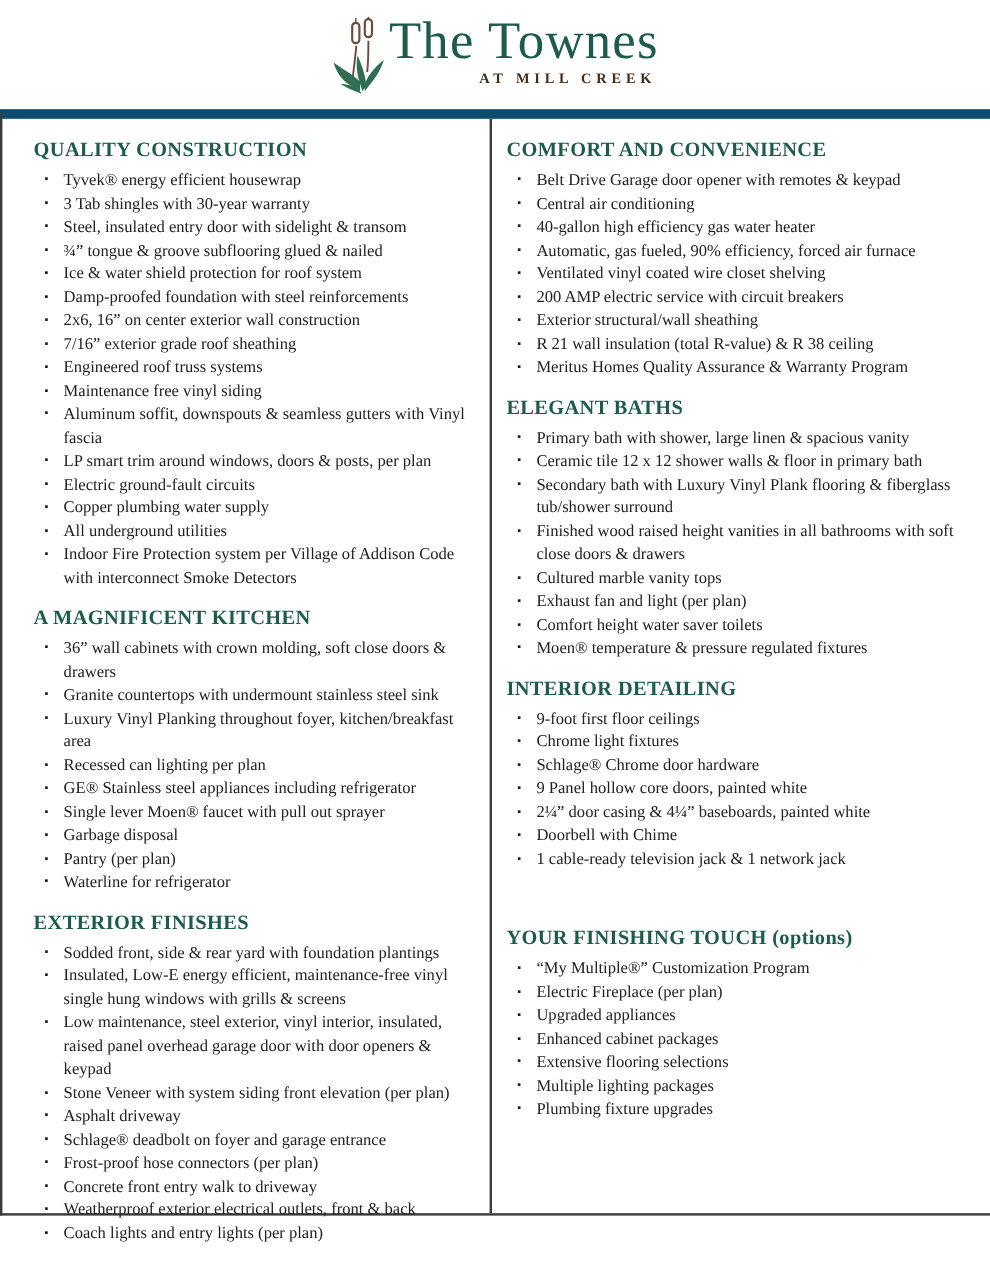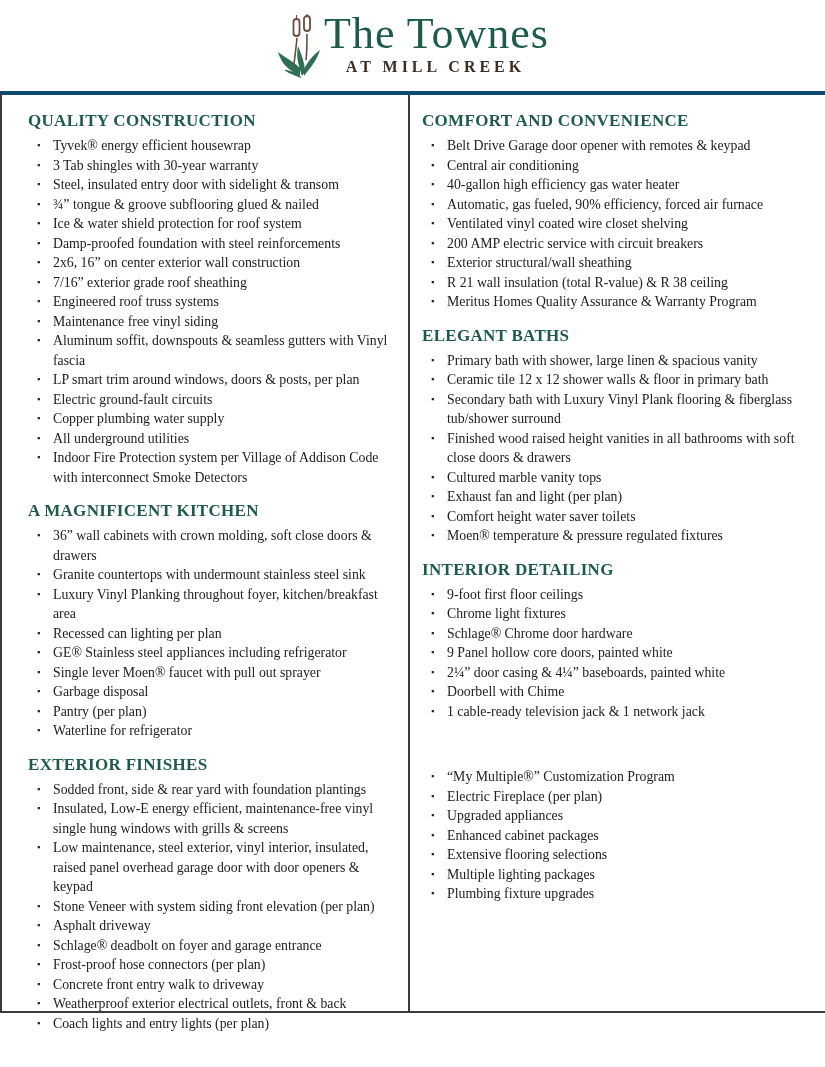--- a/index.html
+++ b/index.html
@@ -12,38 +12,38 @@
     color:#212121;
     overflow:hidden;
   }
 
   
   .logo {
     position:absolute; top:10px; left:0; right:0;
     display:flex; justify-content:center; align-items:flex-start;
   }
   .logo-icon { margin-top:4px; margin-right:2px; }
-  .logo-textblock { display:flex; flex-direction:column;align-items:center; }
+  .logo-textblock { display:flex; flex-direction:column; }
   .logo-title {
     font-size:44px; line-height:48px;
     color:#1e5b4b; letter-spacing:1px; font-weight:400;
   }
   .logo-subtitle {
     text-align:right;
-    font-size:16px; font-weight:bold;
+    font-size:12px; font-weight:bold;
     letter-spacing:4px; color:#3c2e23;
     margin-top:0px; padding-right:2px;
     font-family:"Liberation Serif","DejaVu Serif",serif;
   }
 
   
   .content {
     position:absolute; top:91px; left:0; right:0; height:922px;
     box-sizing:border-box;
-    border-top:4px solid #0c4a6e;
+    border-top:8px solid #0c4a6e;
     border-bottom:2px solid #3b3b3b;
     border-left:2px solid #3b3b3b;
     display:flex;
   }
   .col { box-sizing:border-box; }
   .col-left {
     width:408px;
     border-right:2px solid #3b3b3b;
     padding:15px 6px 0 26px;
   }
@@ -371,20 +371,21 @@
               <span class="bullet">▪</span>
               <span class="item-text">Doorbell with Chime</span>
             </div>
             <div class="item">
               <span class="bullet">▪</span>
               <span class="item-text">1 cable-ready television jack &amp; 1 network jack</span>
             </div>
           </div>
         </div>
         <div class="section">
+          <div class="section-heading">YOUR FINISHING TOUCH (options)</div>
           <div class="feature-list">
             <div class="item">
               <span class="bullet">▪</span>
               <span class="item-text">“My Multiple®” Customization Program</span>
             </div>
             <div class="item">
               <span class="bullet">▪</span>
               <span class="item-text">Electric Fireplace (per plan)</span>
             </div>
             <div class="item">

